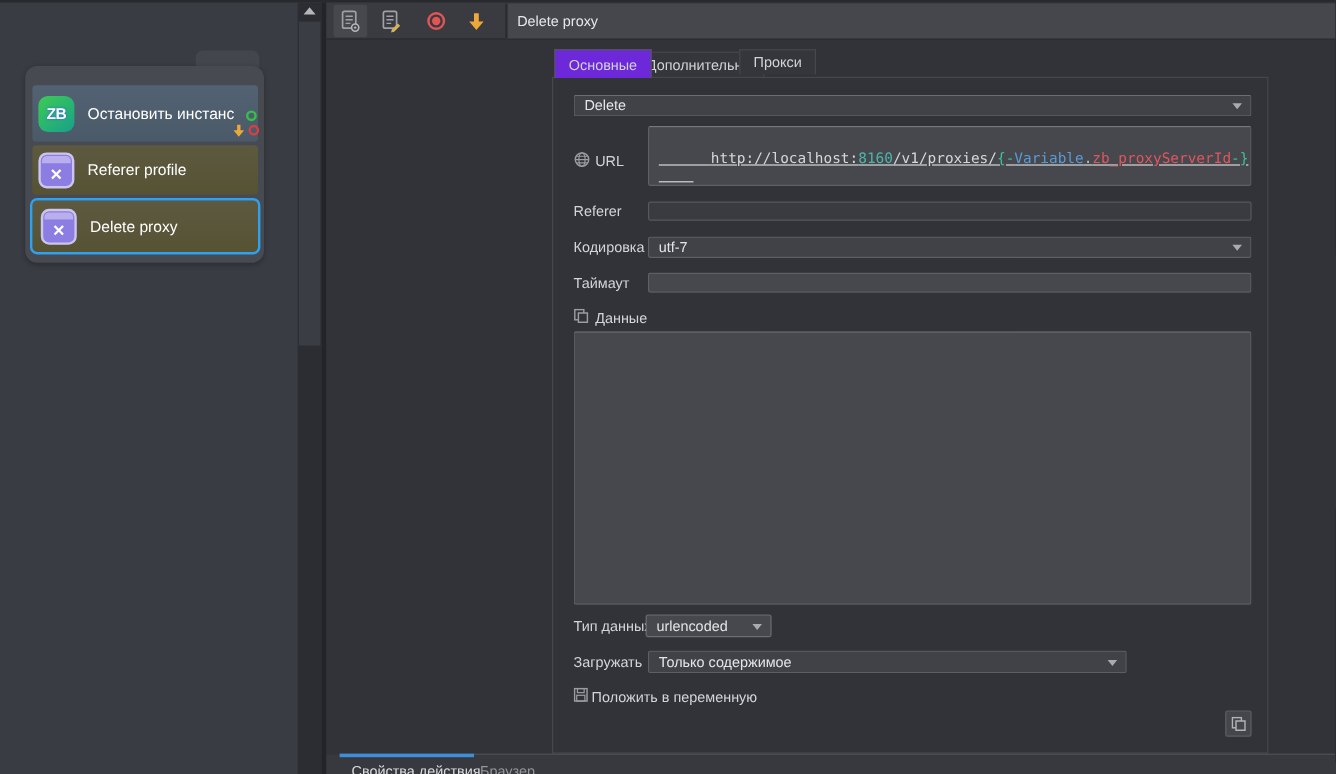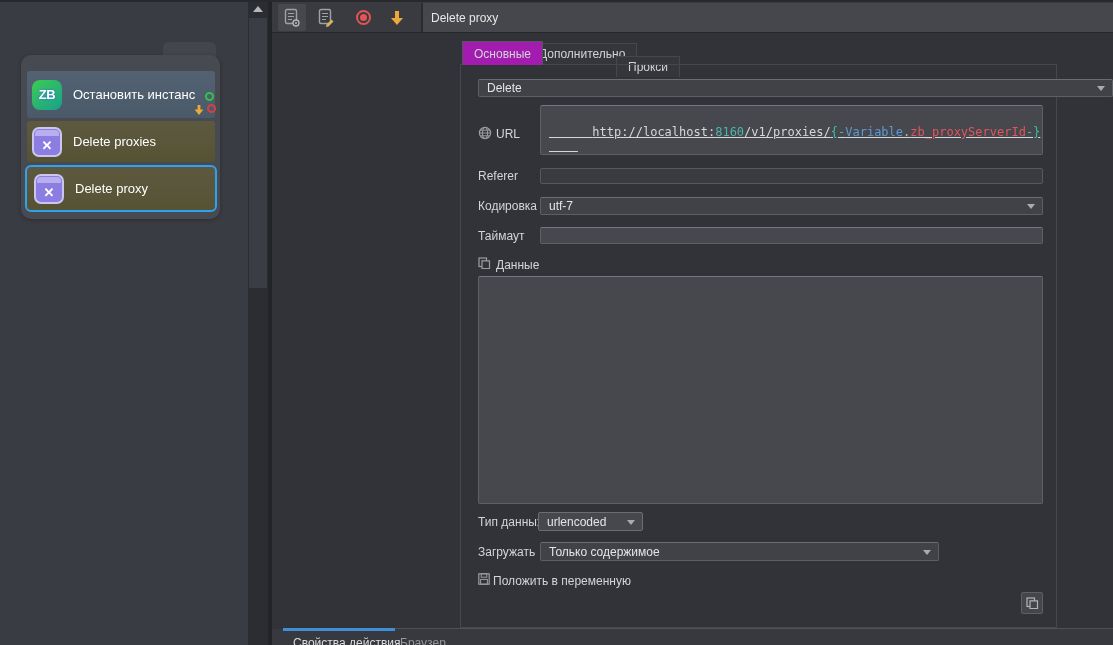--- a/index.html
+++ b/index.html
@@ -55,22 +55,22 @@
   .title-input { position:absolute; left:149px; right:0; top:1px; height:29px; background:#46474c;
              border-left:2px solid #2a2b2f; color:#e6e7e8; font-size:12px;
              display:flex; align-items:center; padding-left:8px; }
 
   
   .tab { position:absolute; display:inline-flex; align-items:center; justify-content:center;
          padding:0 11px; font-size:12px; color:#d2d3d6; background:#35363b;
          border:1px solid #45474c; border-bottom:none; }
   .tab.t1 { left:190px; top:39px; height:24px; }
   .tab.t2 { left:255px; top:41px; height:21px; }
-  .tab.t3 { left:344px; top:54px; height:21px; }
-  .tab.active { background:#a21caf; border-color:#55575c; z-index:3; }
+  .tab.t3 { left:344px; top:39px; height:21px; }
+  .tab.active { background:#6d28d9; border-color:#55575c; z-index:3; }
   .panel { position:absolute; left:188px; top:62px; width:597px; height:564px;
            border:1px solid #45474c; }
 
   
   .lbl   { position:absolute; color:#d4d5d8; font-size:12px; white-space:nowrap; }
   .dd    { position:absolute; background:#404247; border:1px solid #5c5f64; border-top-color:#6a6d72;
            border-radius:2px; color:#e4e5e7; font-size:12px; display:flex; align-items:center;
            padding:0 20px 0 8px; white-space:nowrap; }
   .dd::after { content:""; position:absolute; right:7px; top:50%; margin-top:-2px;
            border-left:4px solid transparent; border-right:4px solid transparent;
@@ -106,21 +106,21 @@
 
       <div class="block b1">
         <div class="zb-icon">ZB</div>
         <span>Остановить инстанс</span>
       </div>
 
       <div class="block b2">
         <div class="winx-icon">
             <div class="winx-x">✕</div>
           </div>
-        <span>Delete proxies</span>
+        <span>Referer profile</span>
       </div>
 
       <div class="block b3">
         <div class="winx-icon">
             <div class="winx-x">✕</div>
           </div>
         <span>Delete proxy</span>
       </div>
 
       <div class="ring green"></div>
@@ -168,21 +168,21 @@
         </svg>
       </div>
       <div class="title-input">Delete proxy</div>
     </div>
 
     <div class="tab t1 active">Основные</div>
     <div class="tab t2">Дополнительно</div>
     <div class="tab t3">Прокси</div>
     <div class="panel"></div>
 
-    <div class="dd" style="left:206px; top:77px; width:635px; height:18px;">
+    <div class="dd" style="left:206px; top:77px; width:565px; height:18px;">
       <span>Delete</span>
     </div>
 
     <svg class="icon14" style="left:206px; top:124px;" viewBox="0 0 14 14">
       <circle cx="7" cy="7" r="5.6" fill="none" stroke="#9a9da2" stroke-width="1.2"></circle>
       <ellipse cx="7" cy="7" rx="2.6" ry="5.6" fill="none" stroke="#9a9da2" stroke-width="1"></ellipse>
       <path d="M1.4 7h11.2M2.2 4.2h9.6M2.2 9.8h9.6" stroke="#9a9da2" stroke-width="1"></path>
     </svg>
     <div class="lbl" style="left:224px; top:125px;">URL</div>
     <div class="code-box" style="left:268px; top:103px; width:503px; height:50px;text-decoration:underline;">

